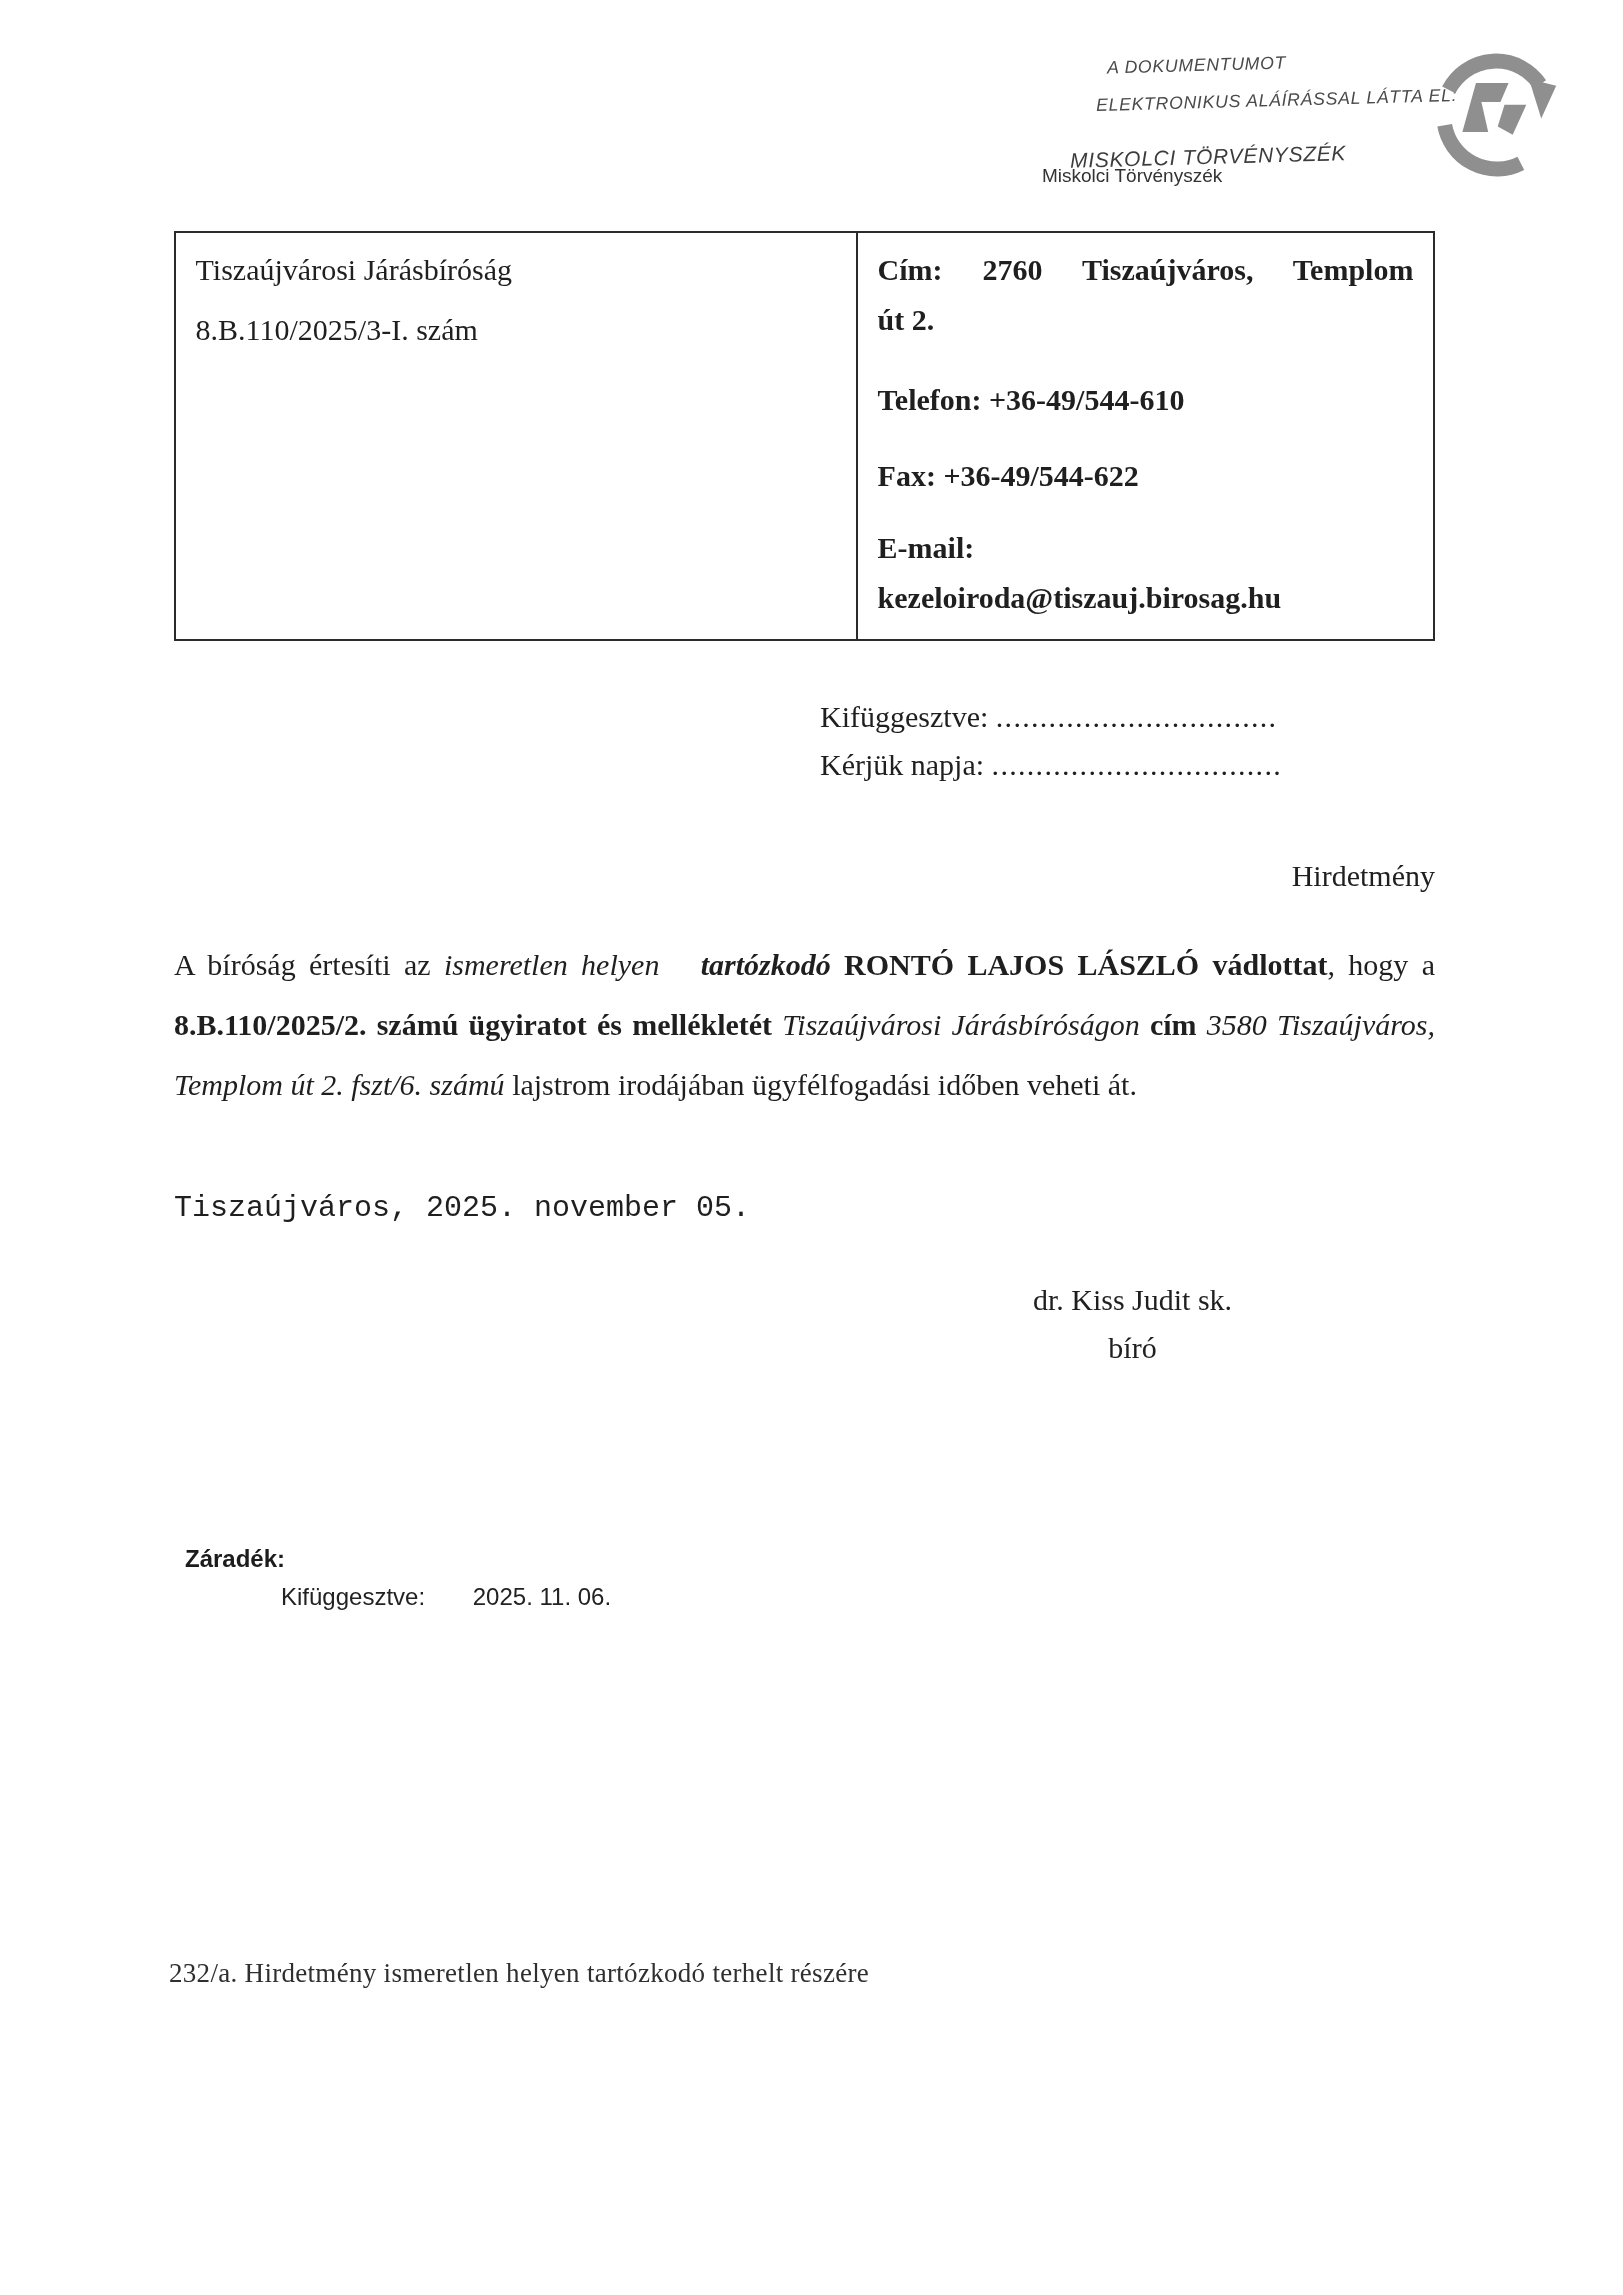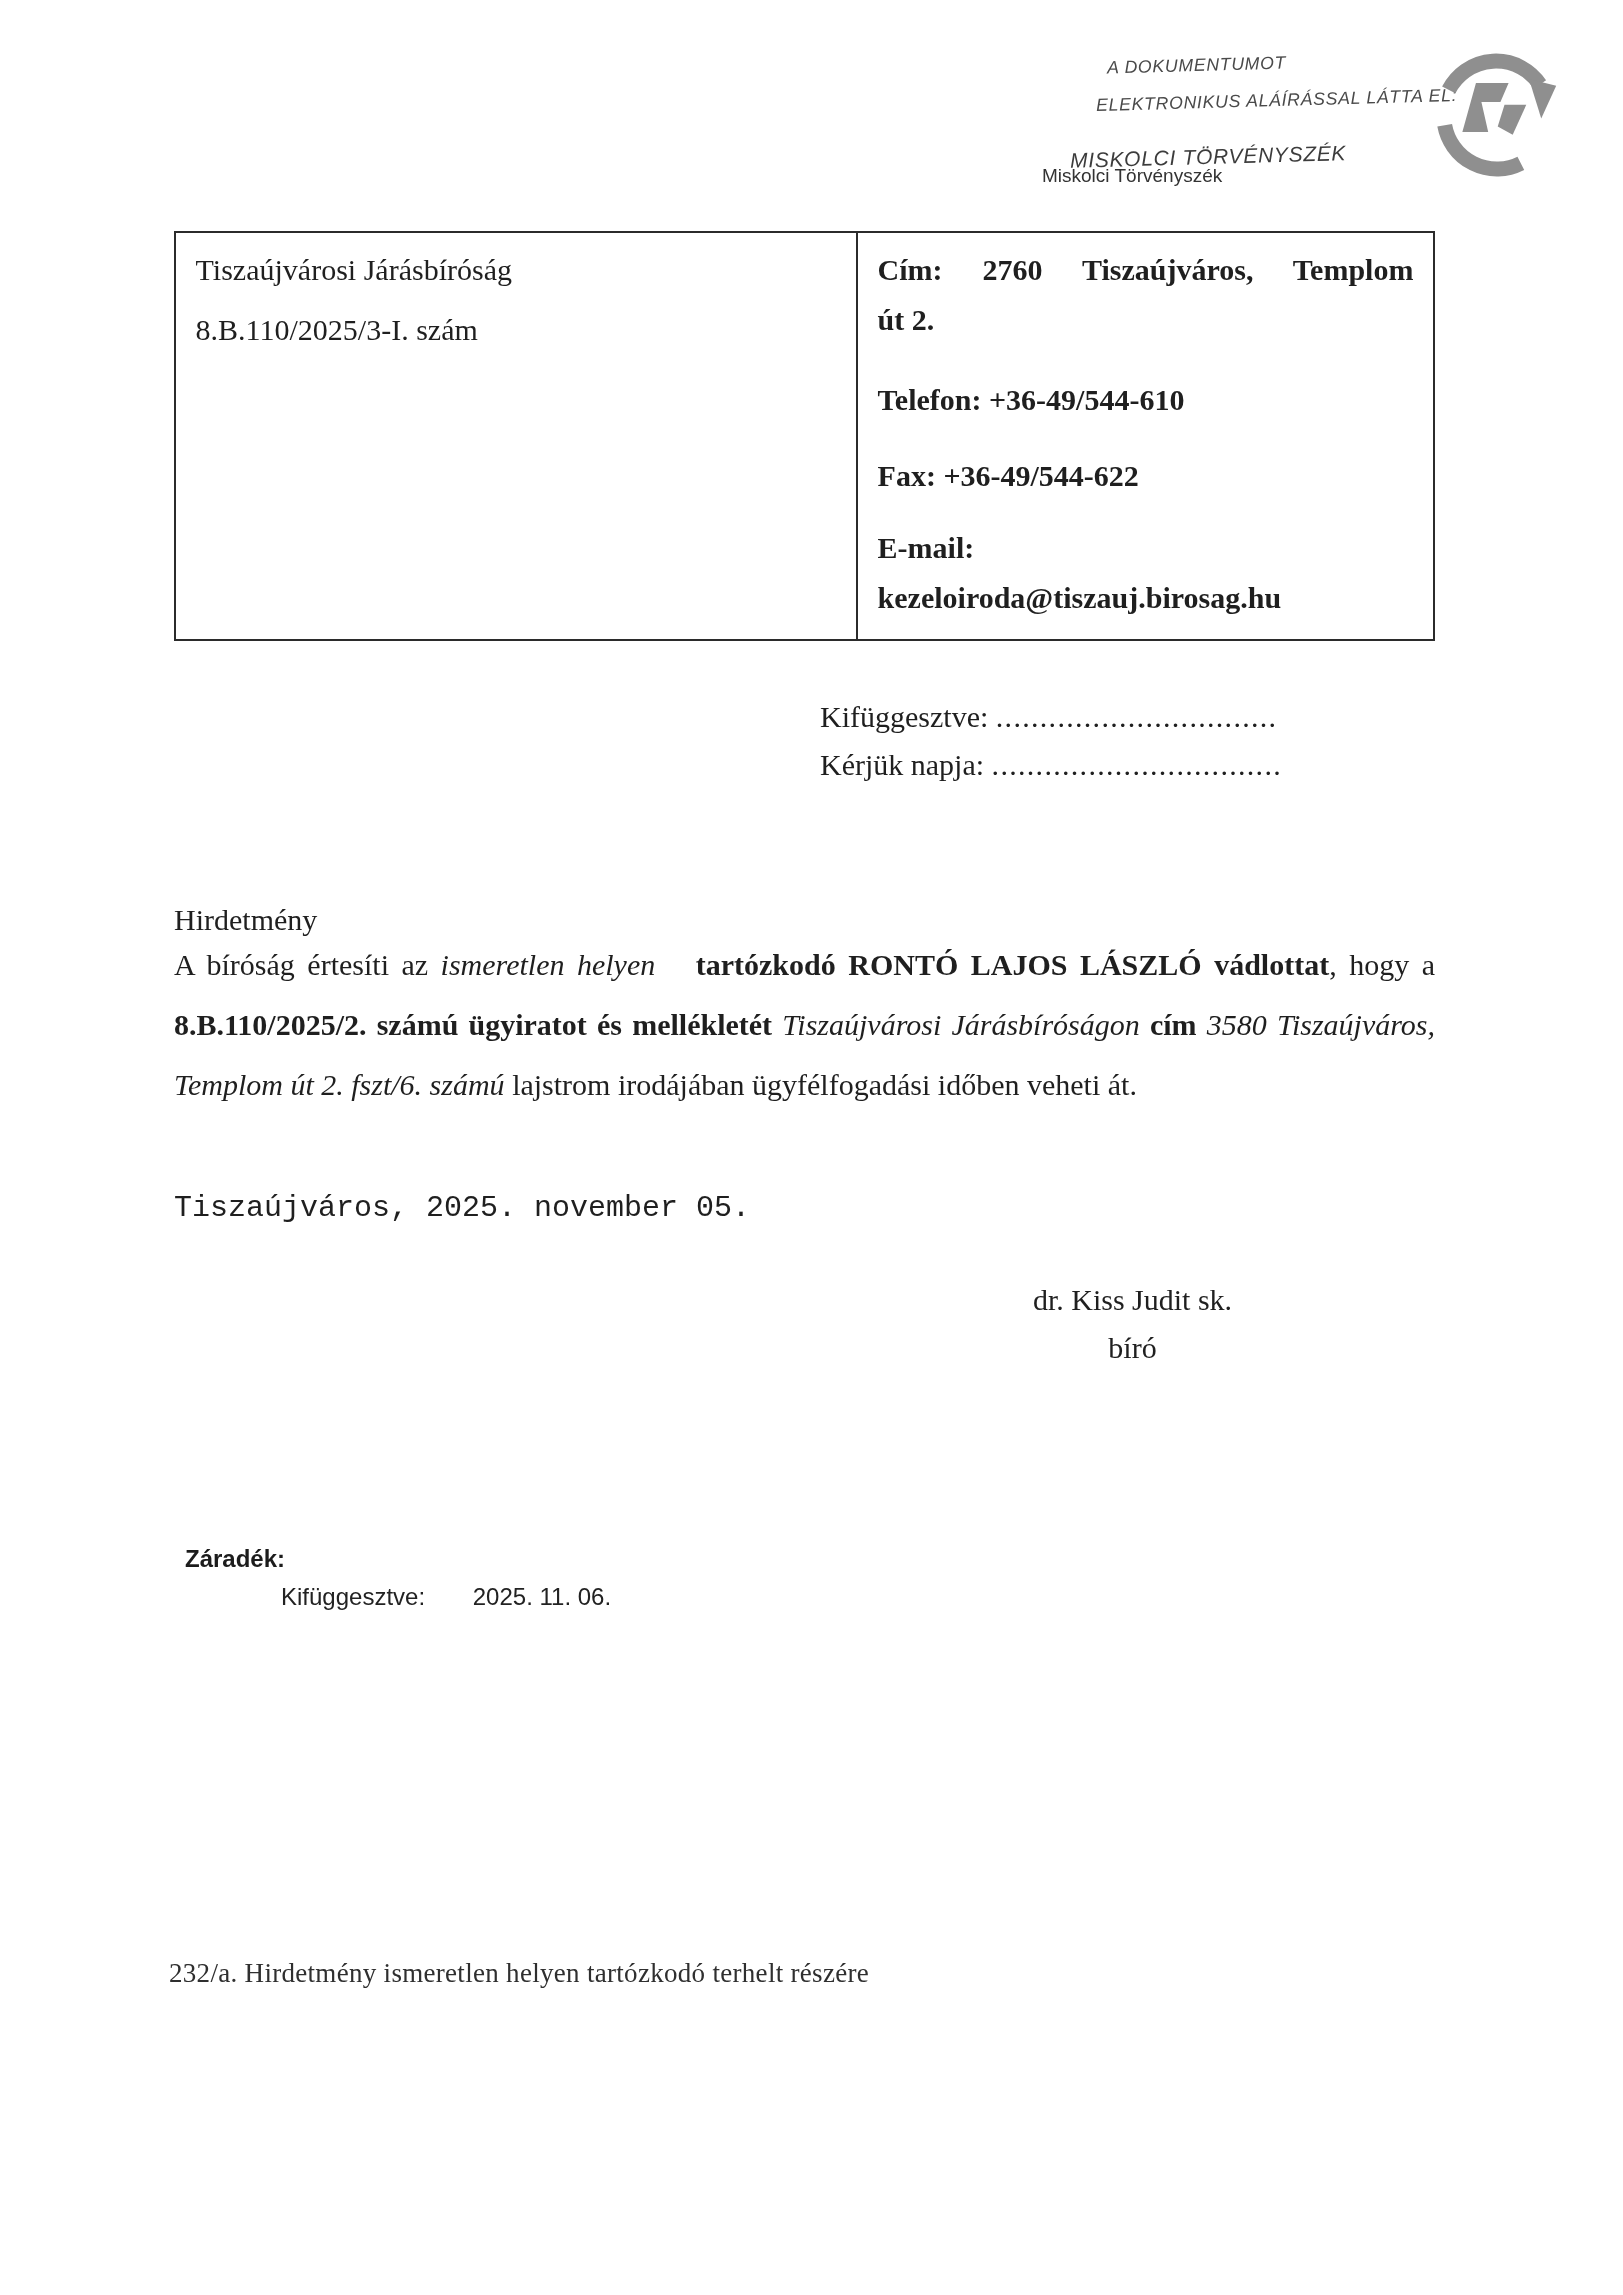--- a/index.html
+++ b/index.html
@@ -45,29 +45,29 @@
   .cell-right .p2{margin-top:30px;}
   .cell-right .p3{margin-top:26px;}
   .cell-right .p4{margin-top:22px;}
   .just-last{text-align:justify;text-align-last:justify;}
 
   
   .posting{position:absolute;left:820px;top:693px;font-size:30px;line-height:48px;}
   .posting .dots{letter-spacing:1.3px;}
 
   
-  .doc-title{position:absolute;left:174px;top:859px;width:1261px;text-align:left;font-size:30px;margin-top:44px;}
+  .doc-title{position:absolute;left:174px;top:859px;width:1261px;text-align:right;font-size:30px;}
 
   
   .body-par{position:absolute;left:174px;top:935px;width:1261px;
     font-size:30px;line-height:60px;text-align:justify;}
   .seg{white-space:pre-wrap;}
   .seg.italic{font-style:italic;}
   .seg.bold{font-weight:bold;}
-  .seg.bold-italic{font-weight:bold;margin-left:28px;}
+  .seg.bold-italic{font-weight:bold;font-style:italic;margin-left:28px;}
 
   .date-line{position:absolute;left:174px;top:1178px;font-size:30px;line-height:60px;font-family:Liberation Mono, monospace;}
 
   
   .signature{position:absolute;left:982px;top:1276px;width:301px;
     text-align:center;font-size:30px;line-height:48px;}
 
   
   .zaradek-label{position:absolute;left:185px;top:1545px;
     font-family:"Liberation Sans","DejaVu Sans",sans-serif;font-weight:bold;font-size:24px;color:#1c1c1c;}

